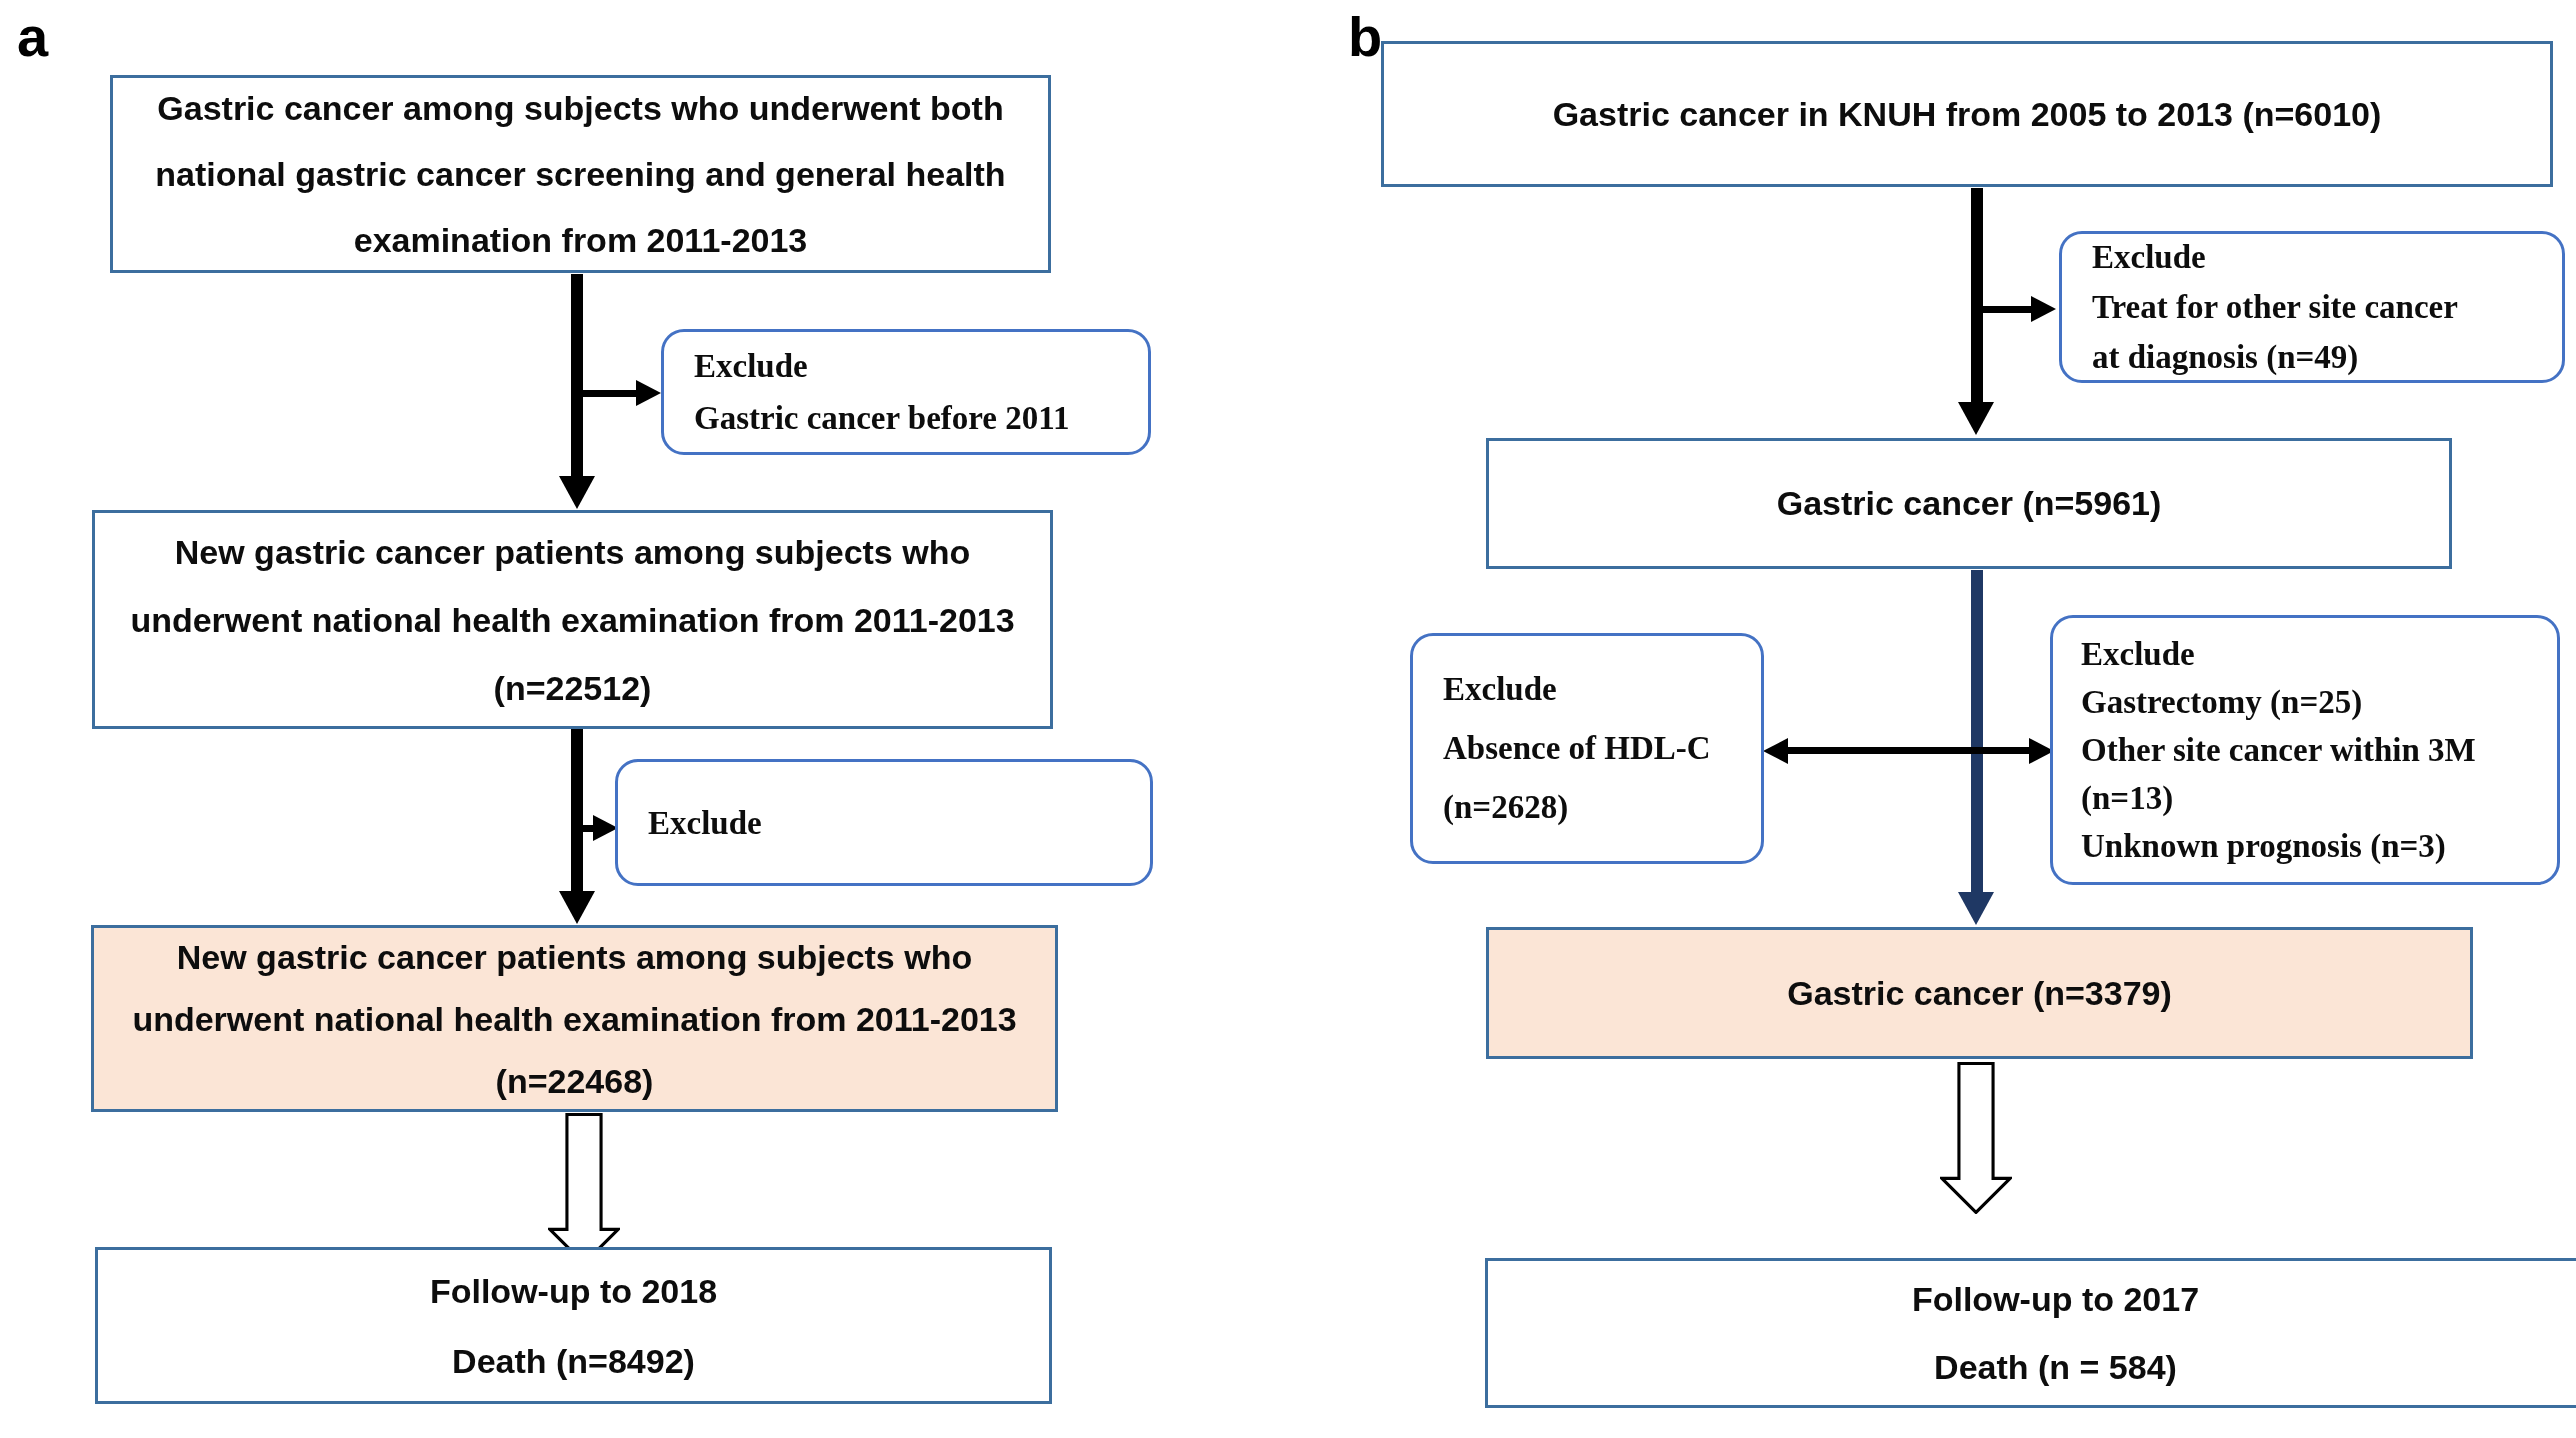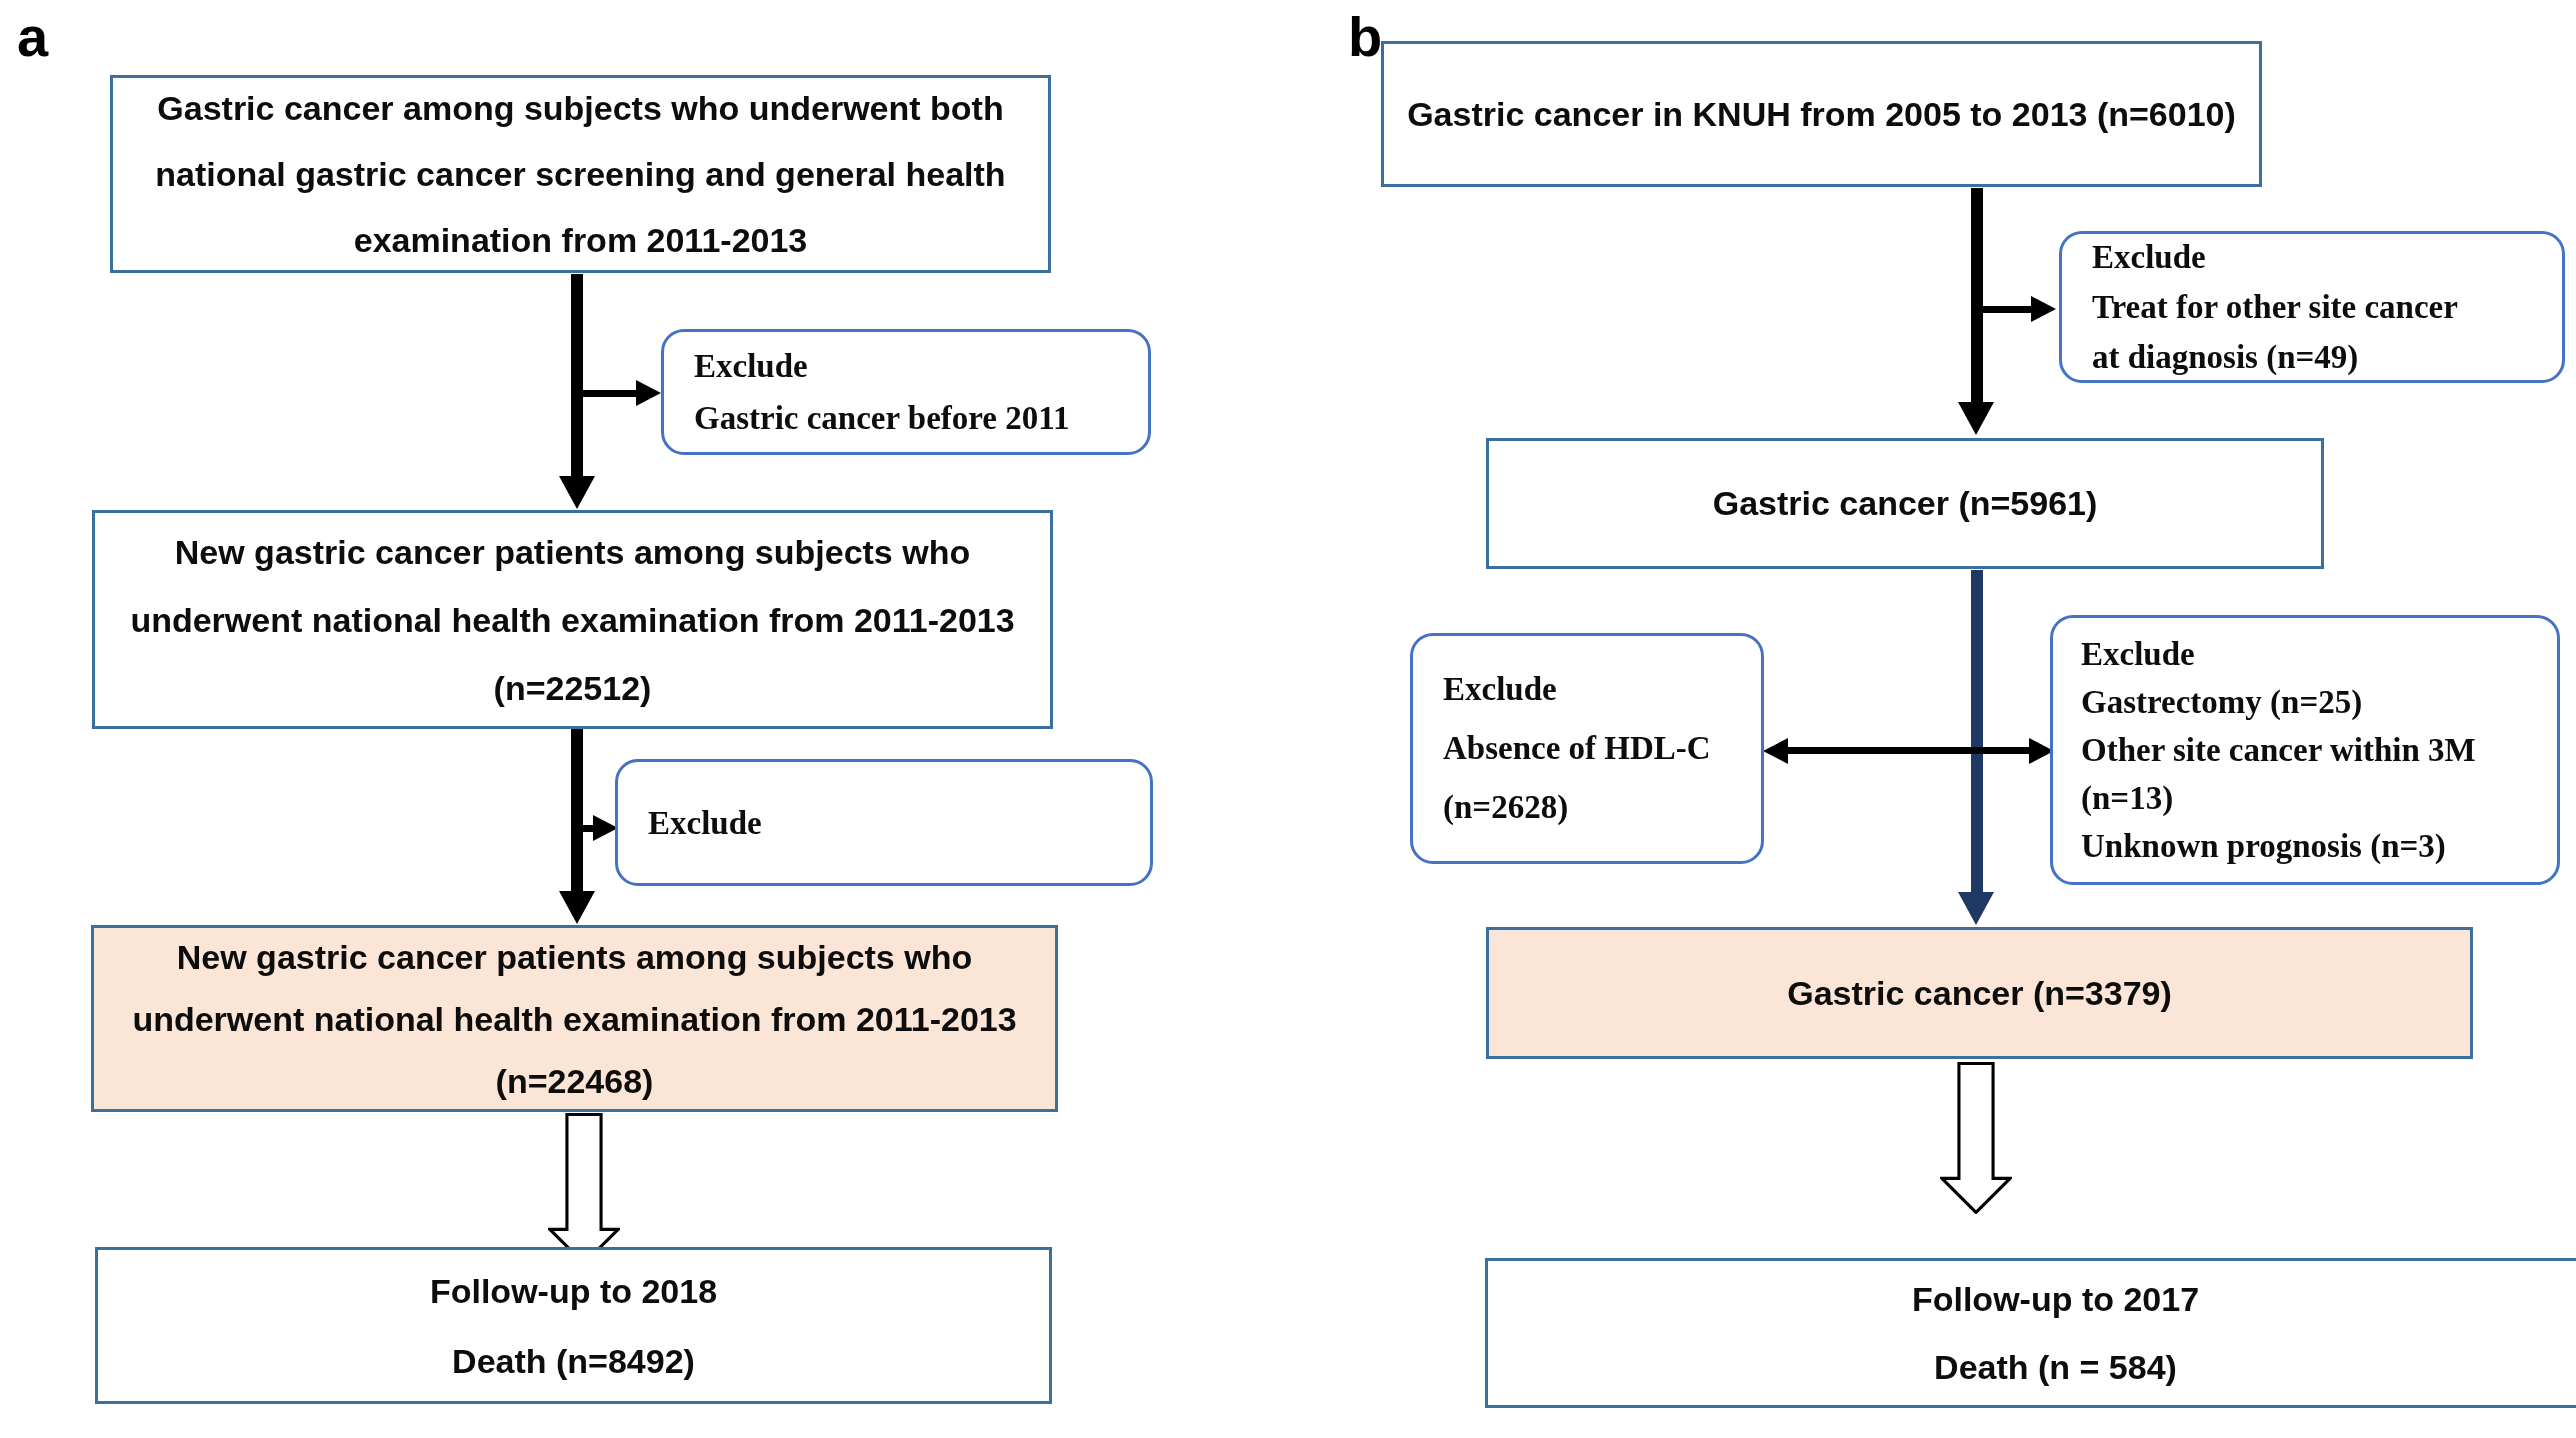--- a/index.html
+++ b/index.html
@@ -125,37 +125,37 @@
     <polygon points="24,2 68,2 68,150 90,150 46,194 2,150 24,150" fill="#ffffff" stroke="#000000" stroke-width="4" stroke-linejoin="miter"></polygon>
   </svg>
 
   <div class="box lh-a4" style="left:95px;top:1247px;width:957px;height:157px;">
     <div class="line">Follow-up to 2018</div>
     <div class="line">Death (n=8492)</div>
   </div>
 
   <div class="panel-label" style="left:1348px;top:9.3px;">b</div>
 
-  <div class="box" style="left:1381px;top:41px;width:881px;height:146px;">
+  <div class="box" style="left:1381px;top:41px;width:1172px;height:146px;">
     <div class="line">Gastric cancer in KNUH from 2005 to 2013 (n=6010)</div>
   </div>
 
   <div class="vshaft" style="left:1971px;top:188px;height:216px;"></div>
   <div class="head-down" style="left:1958px;top:402px;"></div>
 
   <div class="hshaft" style="left:1982px;top:306px;width:51px;"></div>
   <div class="head-right" style="left:2031px;top:296px;"></div>
 
   <div class="exclude lh-ex3" style="left:2059px;top:231px;width:506px;height:152px;padding-left:30px;">
     <div class="line">Exclude</div>
     <div class="line">Treat for other site cancer</div>
     <div class="line">at diagnosis (n=49)</div>
   </div>
 
-  <div class="box" style="left:1486px;top:438px;width:838px;height:131px;">
+  <div class="box" style="left:1486px;top:438px;width:966px;height:131px;">
     <div class="line">Gastric cancer (n=5961)</div>
   </div>
 
   <div class="vshaft navy" style="left:1971px;top:570px;height:324px;"></div>
   <div class="head-down navy" style="left:1958px;top:892px;"></div>
 
   <div class="hshaft" style="left:1788px;top:747px;width:243px;"></div>
   <div class="head-left" style="left:1763px;top:738px;"></div>
   <div class="head-right" style="left:2029px;top:738px;"></div>
 

